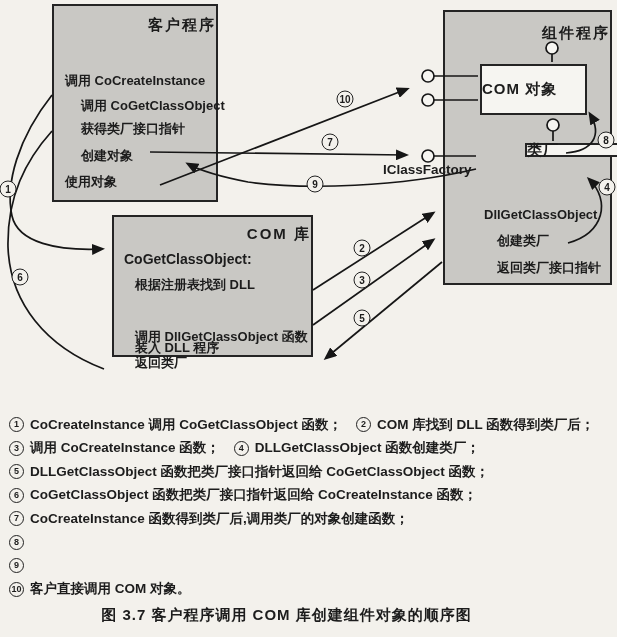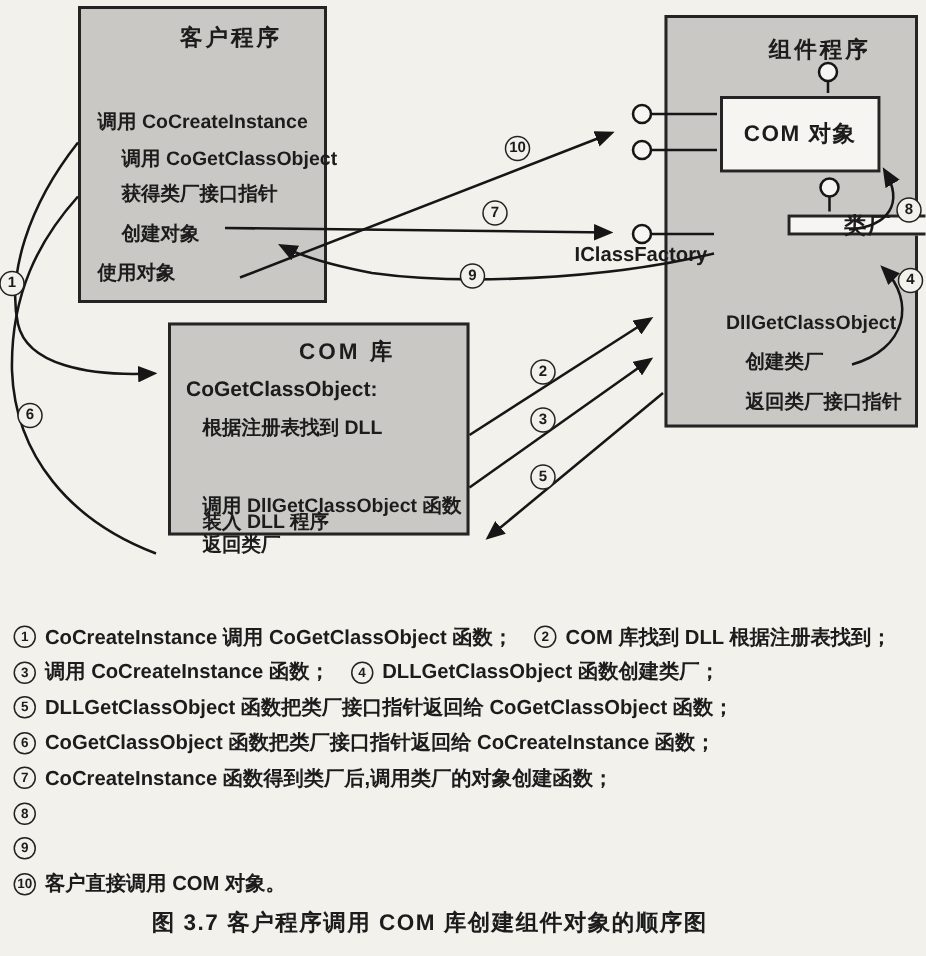--- a/index.html
+++ b/index.html
@@ -15,27 +15,27 @@
     overflow:hidden;
   }
   .page{position:absolute;inset:0;}
   .diagram{position:absolute;left:0;top:0;width:617px;height:408px;}
   .box{
     position:absolute;
     background:var(--box-fill);
     border:2px solid #242424;
   }
   .box-title{
-    position:absolute;left:0;right:0;text-align:center;
+    position:absolute;left:0;right:0;text-align:right;
     font-size:15px;font-weight:700;letter-spacing:2px;padding-left:38px;
   }
   .crow{position:absolute;font-size:13px;font-weight:700;white-space:nowrap;}
   .inner-box{
     position:absolute;background:var(--inner-fill);border:2px solid #242424;
-    display:flex;align-items:center;justify-content:center;
+    display:flex;align-items:center;justify-content:flex-start;
     font-size:15px;font-weight:700;letter-spacing:1px;
   }
   .float-label{position:absolute;font-size:13px;font-weight:700;white-space:nowrap;}
   svg.overlay{position:absolute;left:0;top:0;pointer-events:none;}
   .step-circle{
     position:absolute;width:17px;height:17px;border:1.5px solid #222;border-radius:50%;
     background:var(--paper);
     display:flex;align-items:center;justify-content:center;
     font-size:10px;font-weight:700;transform:translate(-50%,-50%);
     line-height:1;z-index:12;
@@ -141,21 +141,21 @@
     <div class="step-circle" style="left:345px;top:99px;">10</div>
     <div class="step-circle" style="left:606px;top:140px;">8</div>
     <div class="step-circle" style="left:607px;top:187px;">4</div>
   </div>
 
   <div class="annotations">
     <div class="arow">
       <span class="anum">1</span>
       <span class="atext">CoCreateInstance 调用 CoGetClassObject 函数；</span>
       <span class="anum second">2</span>
-      <span class="atext">COM 库找到 DLL 根据注册表找到；</span>
+      <span class="atext">COM 库找到 DLL 函数得到类厂后；</span>
     </div>
     <div class="arow">
       <span class="anum">3</span>
       <span class="atext">调用 CoCreateInstance 函数；</span>
       <span class="anum second">4</span>
       <span class="atext">DLLGetClassObject 函数创建类厂；</span>
     </div>
     <div class="arow">
       <span class="anum">5</span>
       <span class="atext">DLLGetClassObject 函数把类厂接口指针返回给 CoGetClassObject 函数；</span>

